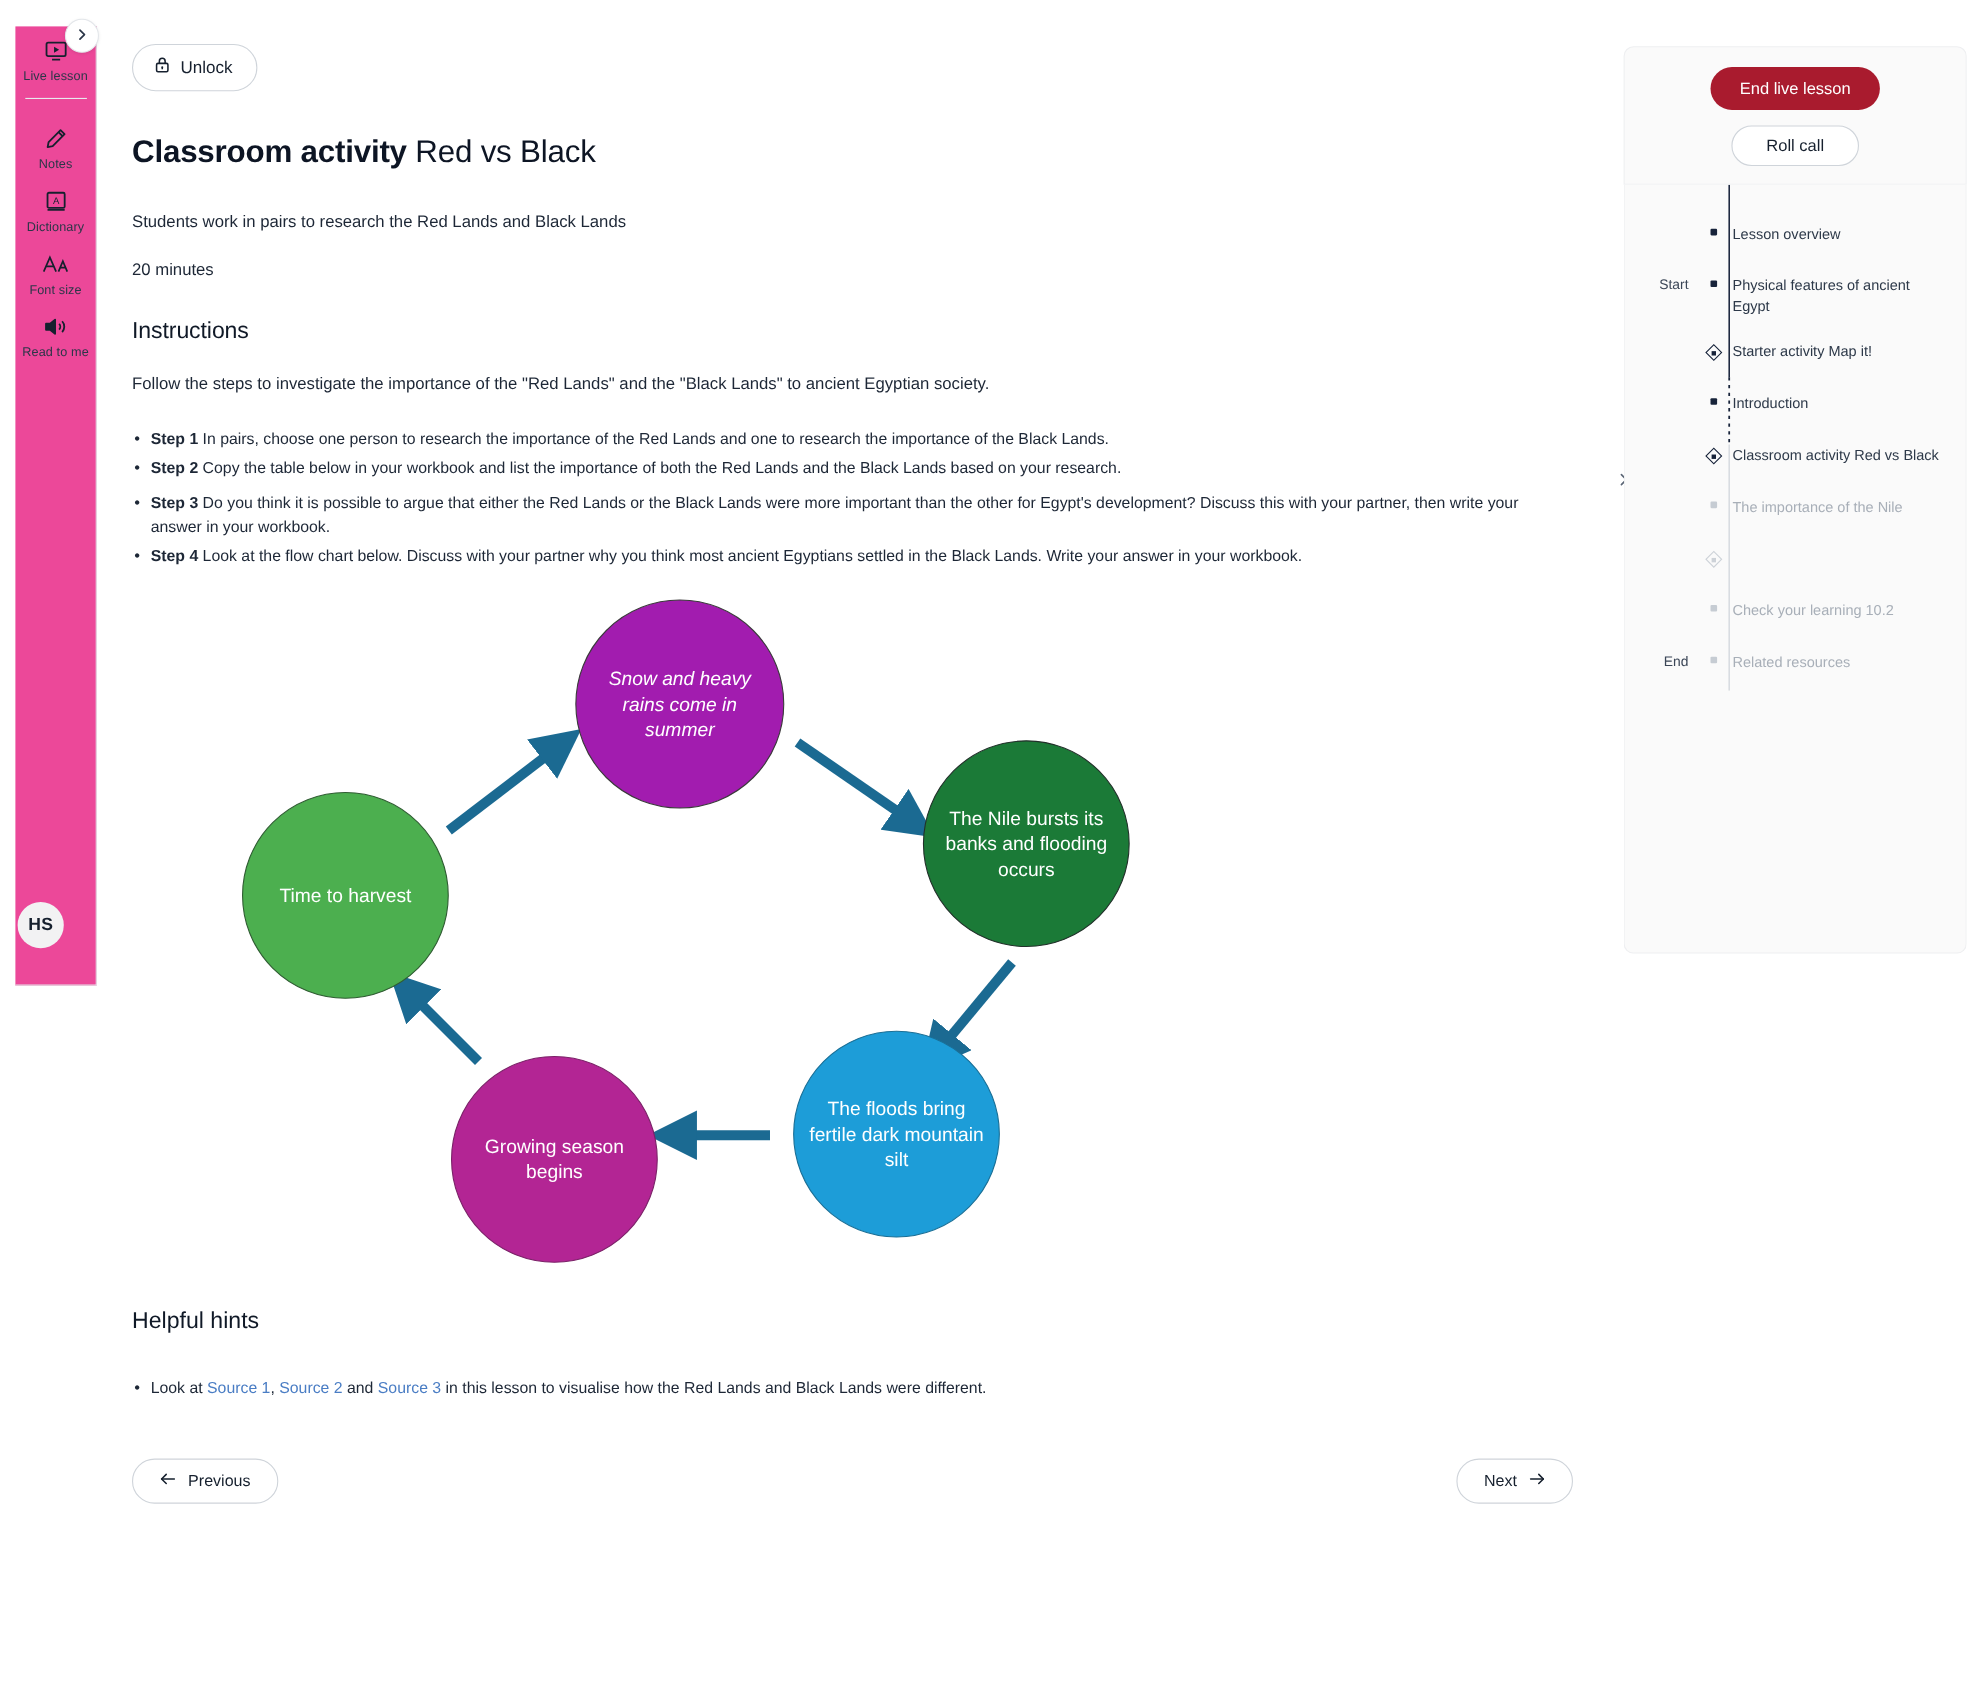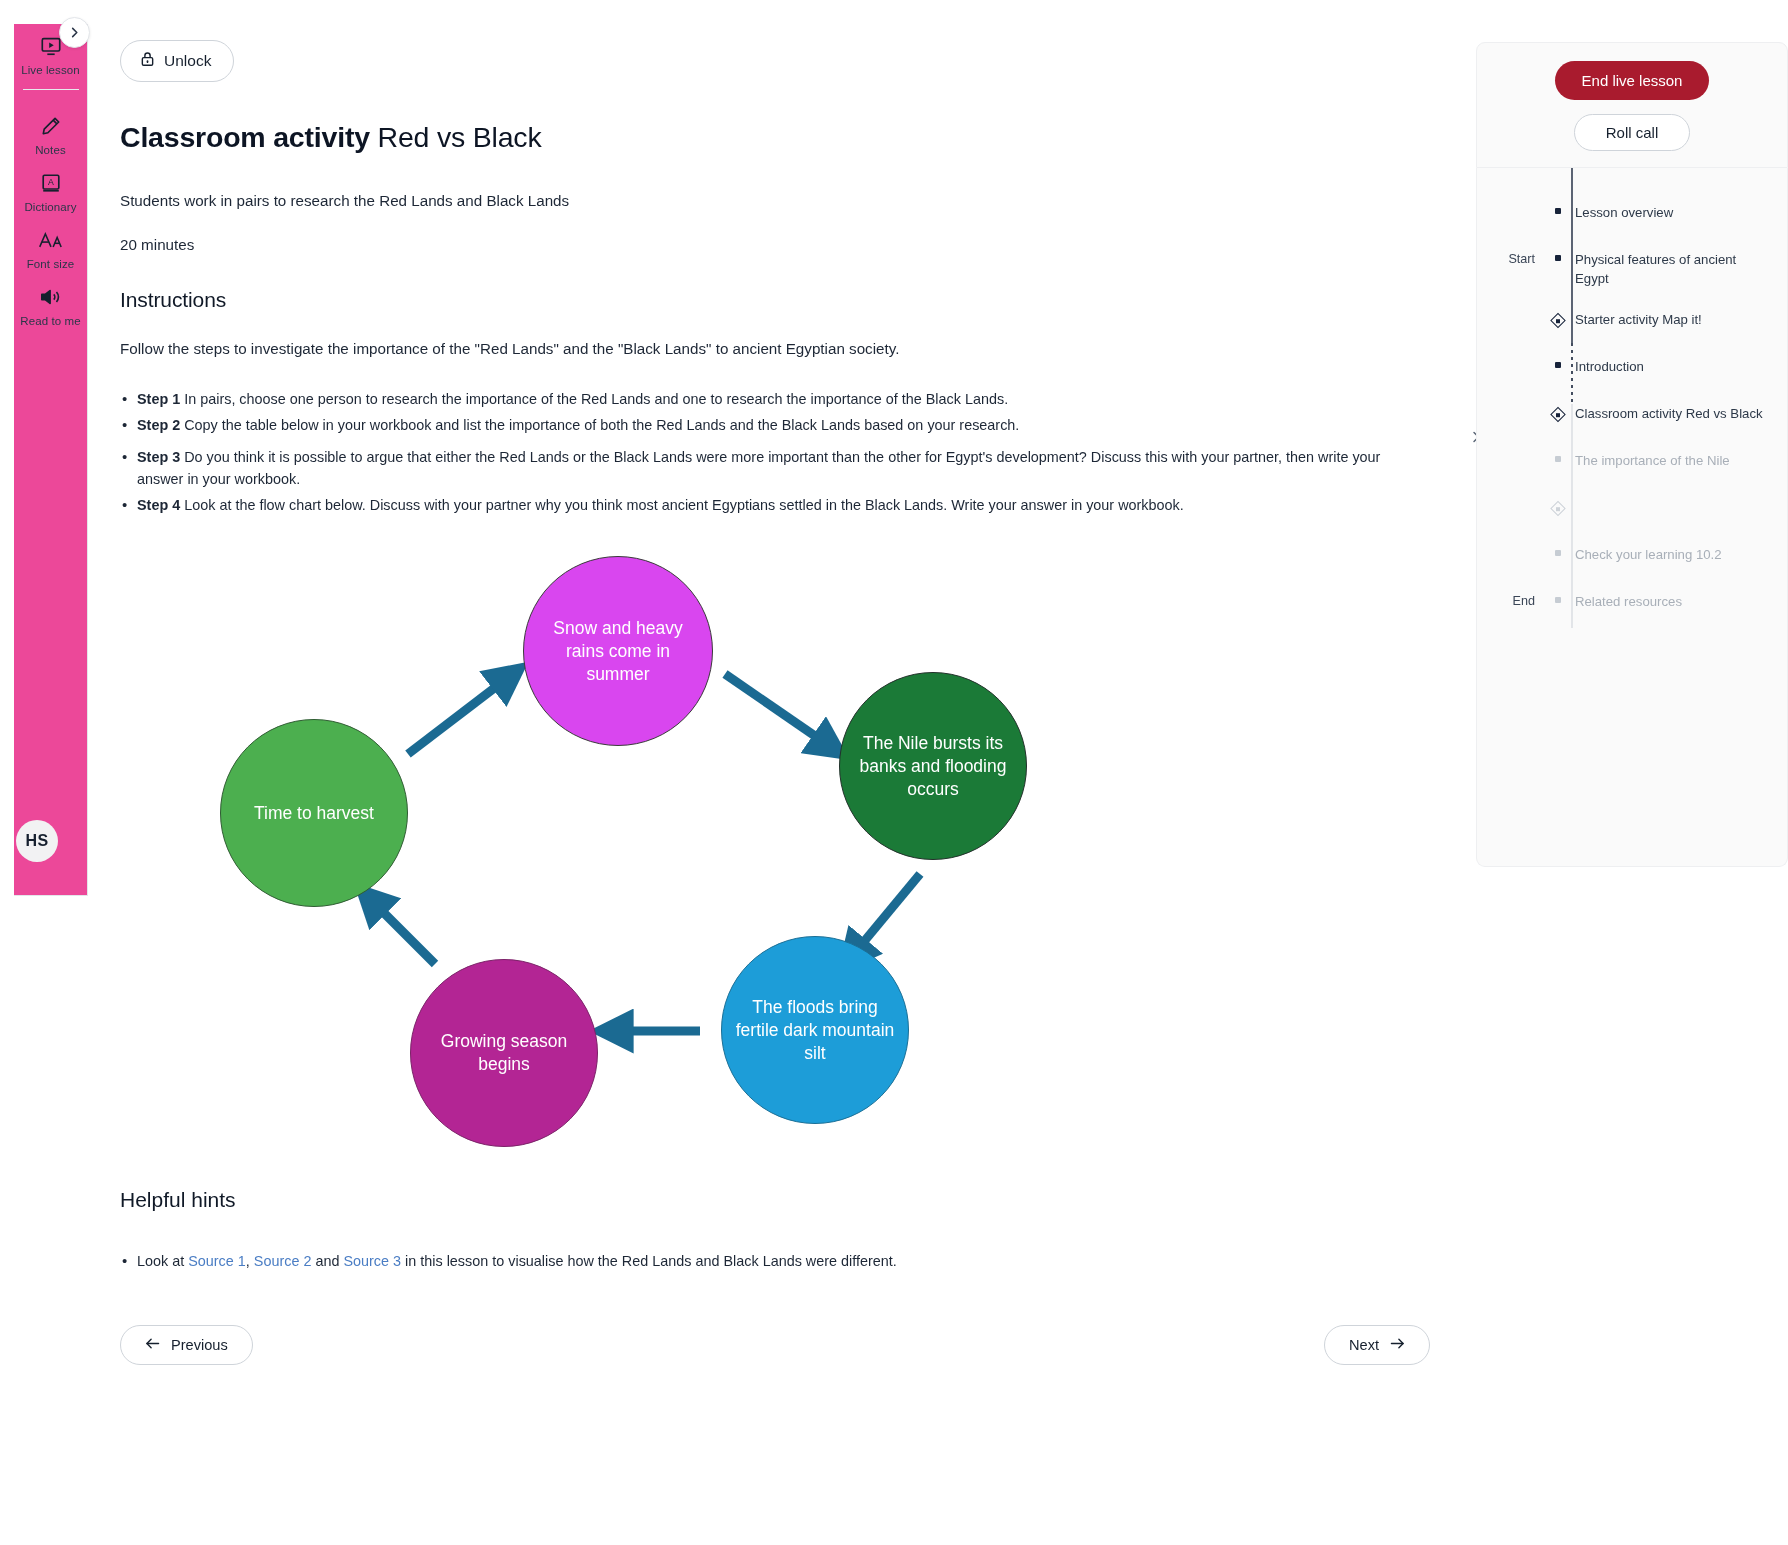--- a/index.html
+++ b/index.html
@@ -95,21 +95,21 @@
 
   ul.steps.after-table { margin-top: 10px; }
 
   
   #flowchart { position: relative; width: 1080px; height: 620px; margin: 28px 0 0 60px; }
   .node {
     position: absolute; border-radius: 50%;
     display: flex; align-items: center; justify-content: center; text-align: center;
     color: #ffffff; font-size: 17.5px; line-height: 1.33; padding: 10px;
   }
-  #node-snow   { left: 343px; top: 12px;   width: 190px; height: 190px; background: #d946ef; border: 1.5px solid #3a3a3a; }
+  #node-snow   { left: 343px; top: 0px;   width: 190px; height: 190px; background: #a21caf; border: 1.5px solid #3a3a3a; font-style: italic; }
   #node-nile   { left: 659px; top: 128px; width: 188px; height: 188px; background: #1b7a37; border: 1.5px solid #22302a; }
   #node-floods { left: 541px; top: 392px; width: 188px; height: 188px; background: #1d9dd8; border: 1.5px solid #1a6f96; }
   #node-grow   { left: 230px; top: 415px; width: 188px; height: 188px; background: #b32594; border: 1.5px solid #7b2268; }
   #node-harv   { left: 40px;  top: 175px; width: 188px; height: 188px; background: #4caf4f; border: 1.5px solid #2f5c32; }
   #flow-arrows { position: absolute; left: 0; top: 0; width: 1080px; height: 620px; }
 
   h2.hints-title { margin-top: 24px; font-size: 21px; font-weight: 400; color: #101927; }
   ul.hints { margin-top: 41px; list-style: none; }
   ul.hints > li {
     position: relative; padding-left: 17px; margin-bottom: 9px;

